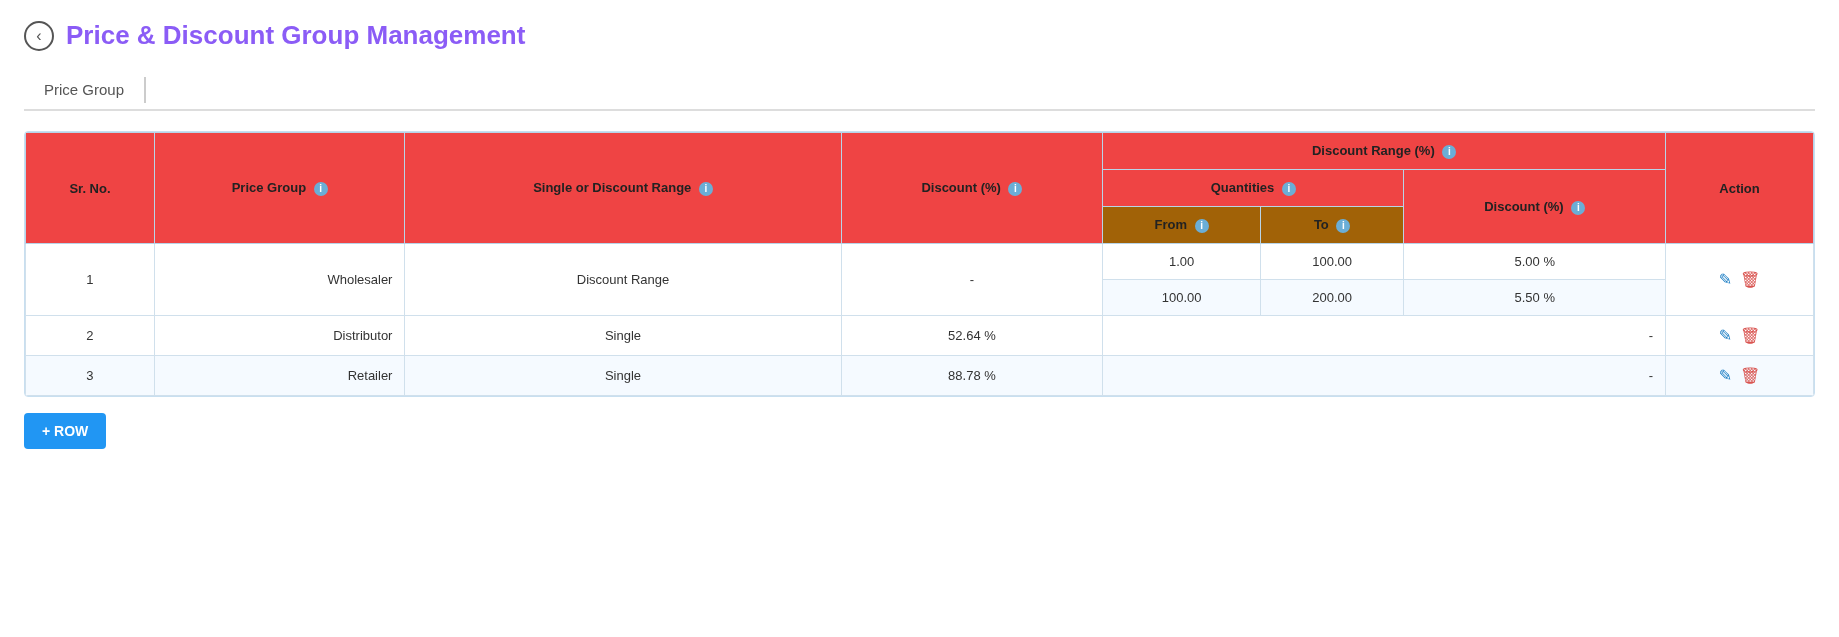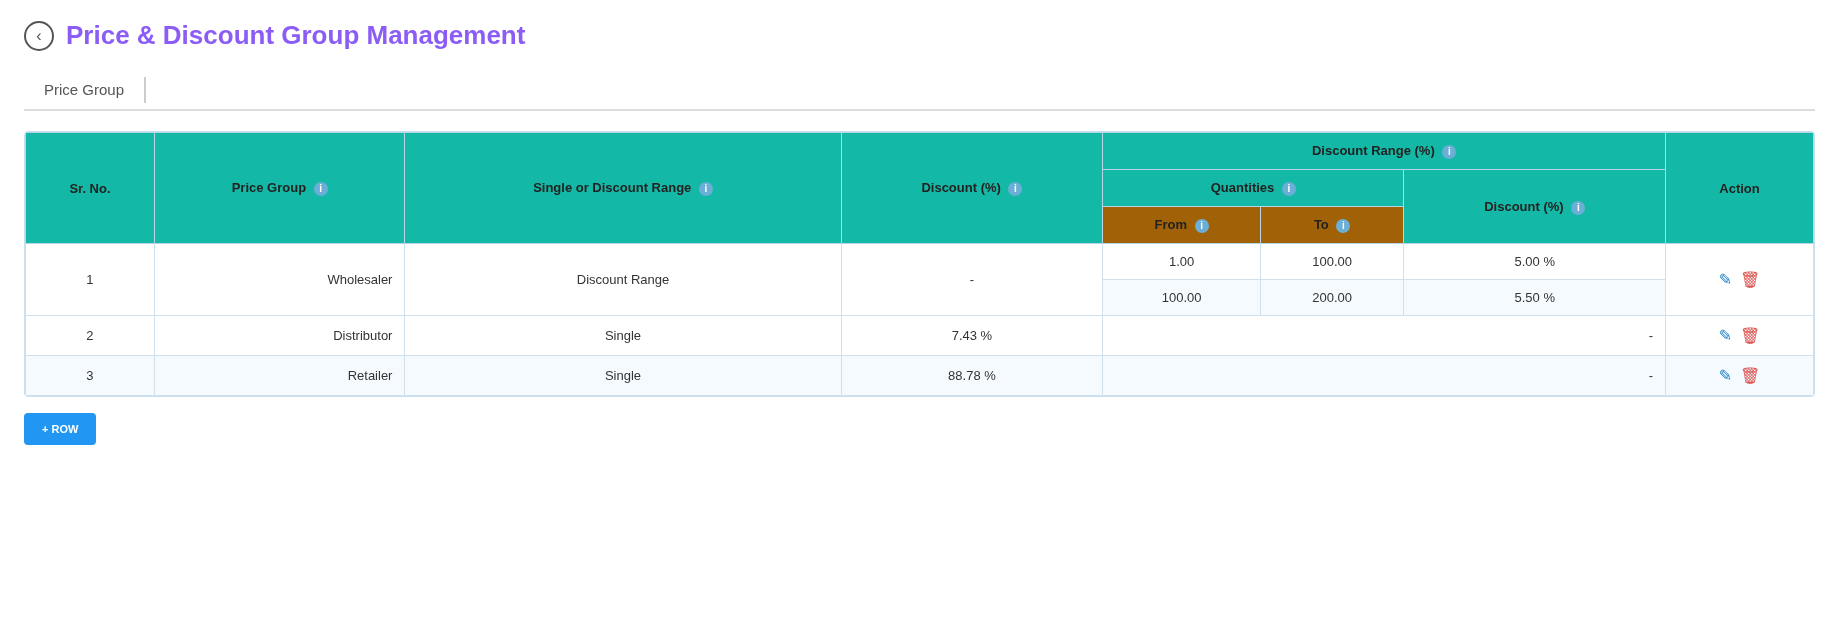--- a/index.html
+++ b/index.html
@@ -64,21 +64,21 @@
       border: 1px solid #c8dff0;
       border-radius: 4px;
       overflow: hidden;
       margin-bottom: 16px;
     }
     table {
       width: 100%;
       border-collapse: collapse;
     }
     thead tr th {
-      background: #14b8a6;
+      background: #ef4444;
       color: #222;
       font-weight: bold;
       text-align: center;
       padding: 10px 8px;
       border: 1px solid #b8d4e8;
       font-size: 13px;
     }
     .sub-header th {
       background: #a16207;
     }
@@ -130,21 +130,21 @@
       cursor: pointer;
       margin-left: 4px;
     }
     .add-row-btn {
       background: #2196F3;
       color: white;
       border: none;
       padding: 10px 18px;
       border-radius: 4px;
       cursor: pointer;
-      font-size: 11px;
+      font-size: 14px;
       font-weight: bold;
       display: flex;
       align-items: center;
       gap: 6px;
     }
   </style>
 </head>
 <body>
 
 <div class="page-wrapper">
@@ -234,21 +234,21 @@
         <tr>
           <td class="right-align">100.00</td>
           <td class="right-align">200.00</td>
           <td class="right-align">5.50 %</td>
         </tr>
 
         <tr>
           <td>2</td>
           <td class="left-align">Distributor</td>
           <td>Single</td>
-          <td class="right-align">7.43 %</td>
+          <td class="right-align">52.64 %</td>
           <td colspan="3" class="left-align">-</td>
           <td>
             <div class="action-cell">
               <span class="edit-icon">✎</span>
               <span class="delete-icon">🗑</span>
             </div>
           </td>
         </tr>
 
         <tr>

